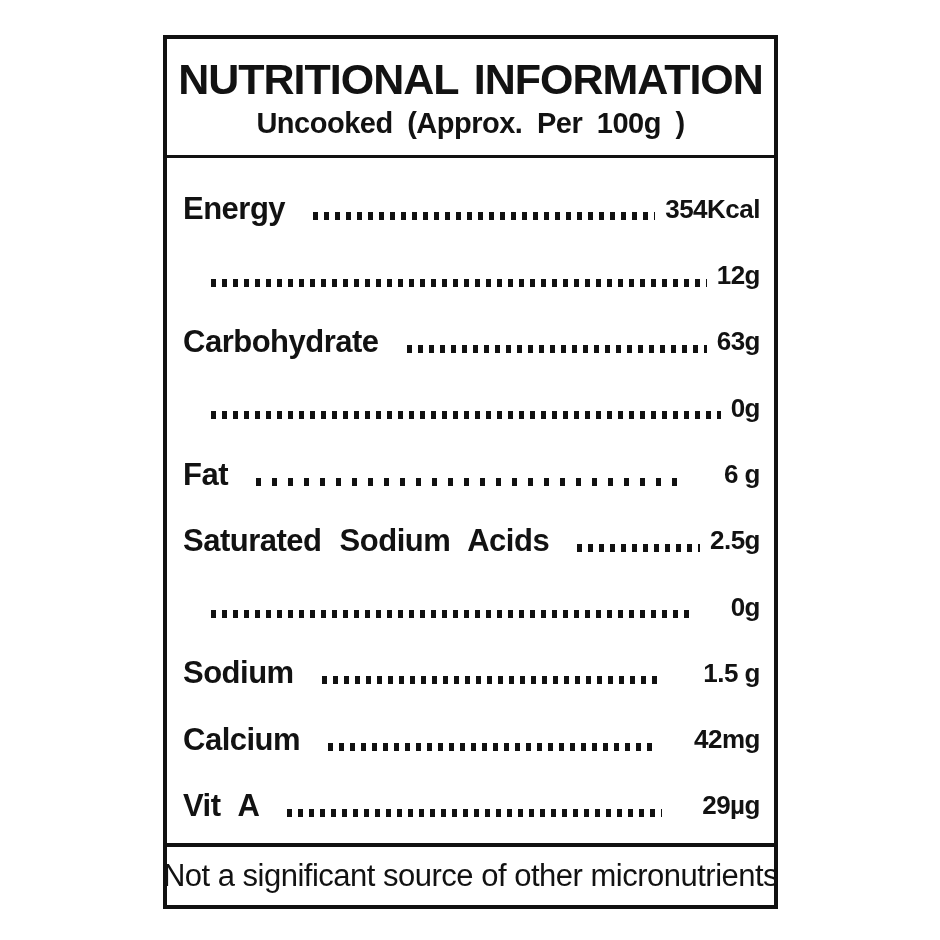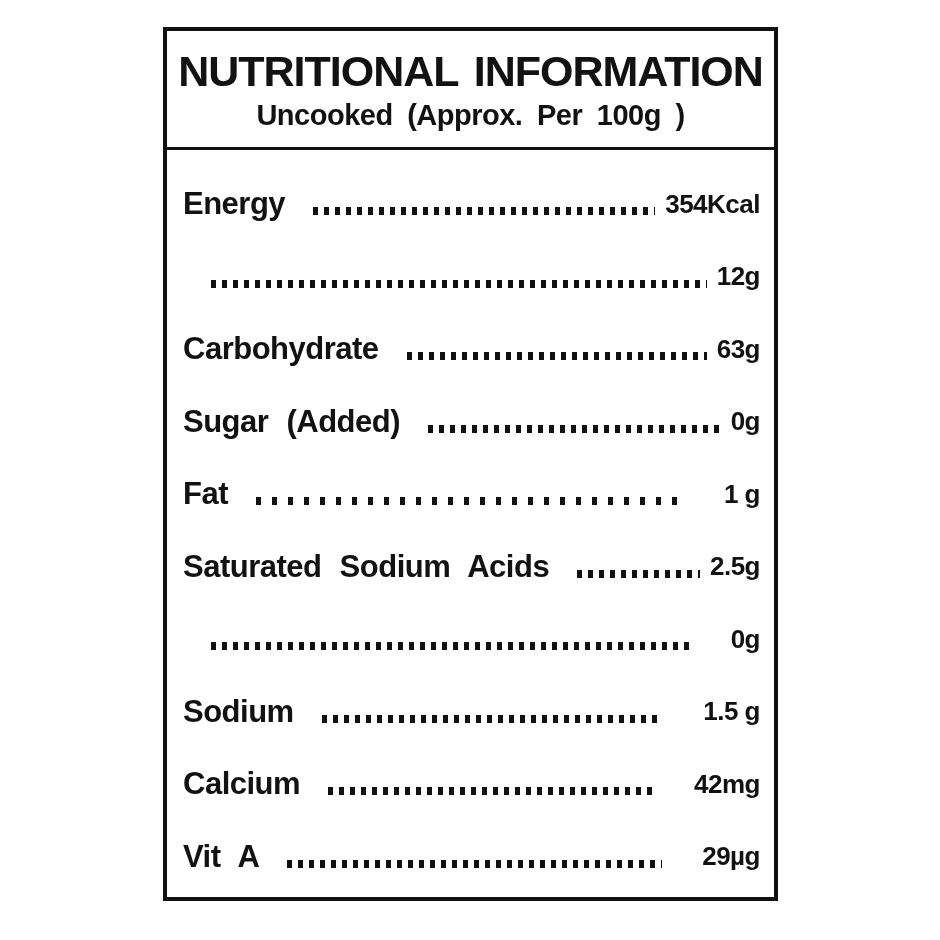--- a/index.html
+++ b/index.html
@@ -11,21 +11,21 @@
     position: relative;
     width: 940px;
     height: 940px;
     background: #ffffff;
     font-family: "Liberation Sans", sans-serif;
     color: #121212;
   }
   .nutrition-box {
     position: absolute;
     left: 163px;
-    top: 27px;
+    top: 35px;
     width: 615px;
     height: 874px;
     border: 4px solid #111111;
     box-sizing: border-box;
     display: flex;
     flex-direction: column;
     background: #ffffff;
   }
   .header {
     text-align: center;
@@ -126,29 +126,28 @@
         <span class="nutrient-value">12g</span>
       </div>
 
       <div class="row">
         <span class="nutrient-label">Carbohydrate</span>
         <span class="leader"></span>
         <span class="nutrient-value">63g</span>
       </div>
 
       <div class="row">
-        <span class="nutrient-label">Sugar (Added)</span>
         <span class="leader"></span>
         <span class="nutrient-value">0g</span>
       </div>
 
       <div class="row">
         <span class="nutrient-label">Fat</span>
         <span class="leader wide gapped"></span>
-        <span class="nutrient-value">1 g</span>
+        <span class="nutrient-value">6 g</span>
       </div>
 
       <div class="row">
         <span class="nutrient-label">Saturated Sodium Acids</span>
         <span class="leader"></span>
         <span class="nutrient-value">2.5g</span>
       </div>
 
 
       <div class="row">
@@ -169,15 +168,16 @@
       </div>
 
       <div class="row">
         <span class="nutrient-label">Vit A</span>
         <span class="leader gapped"></span>
         <span class="nutrient-value">29µg</span>
       </div>
 
     </div>
 
+    <div class="footer">Not a significant source of other micronutrients</div>
 
   </div>
 </div>
 
 </body></html>

